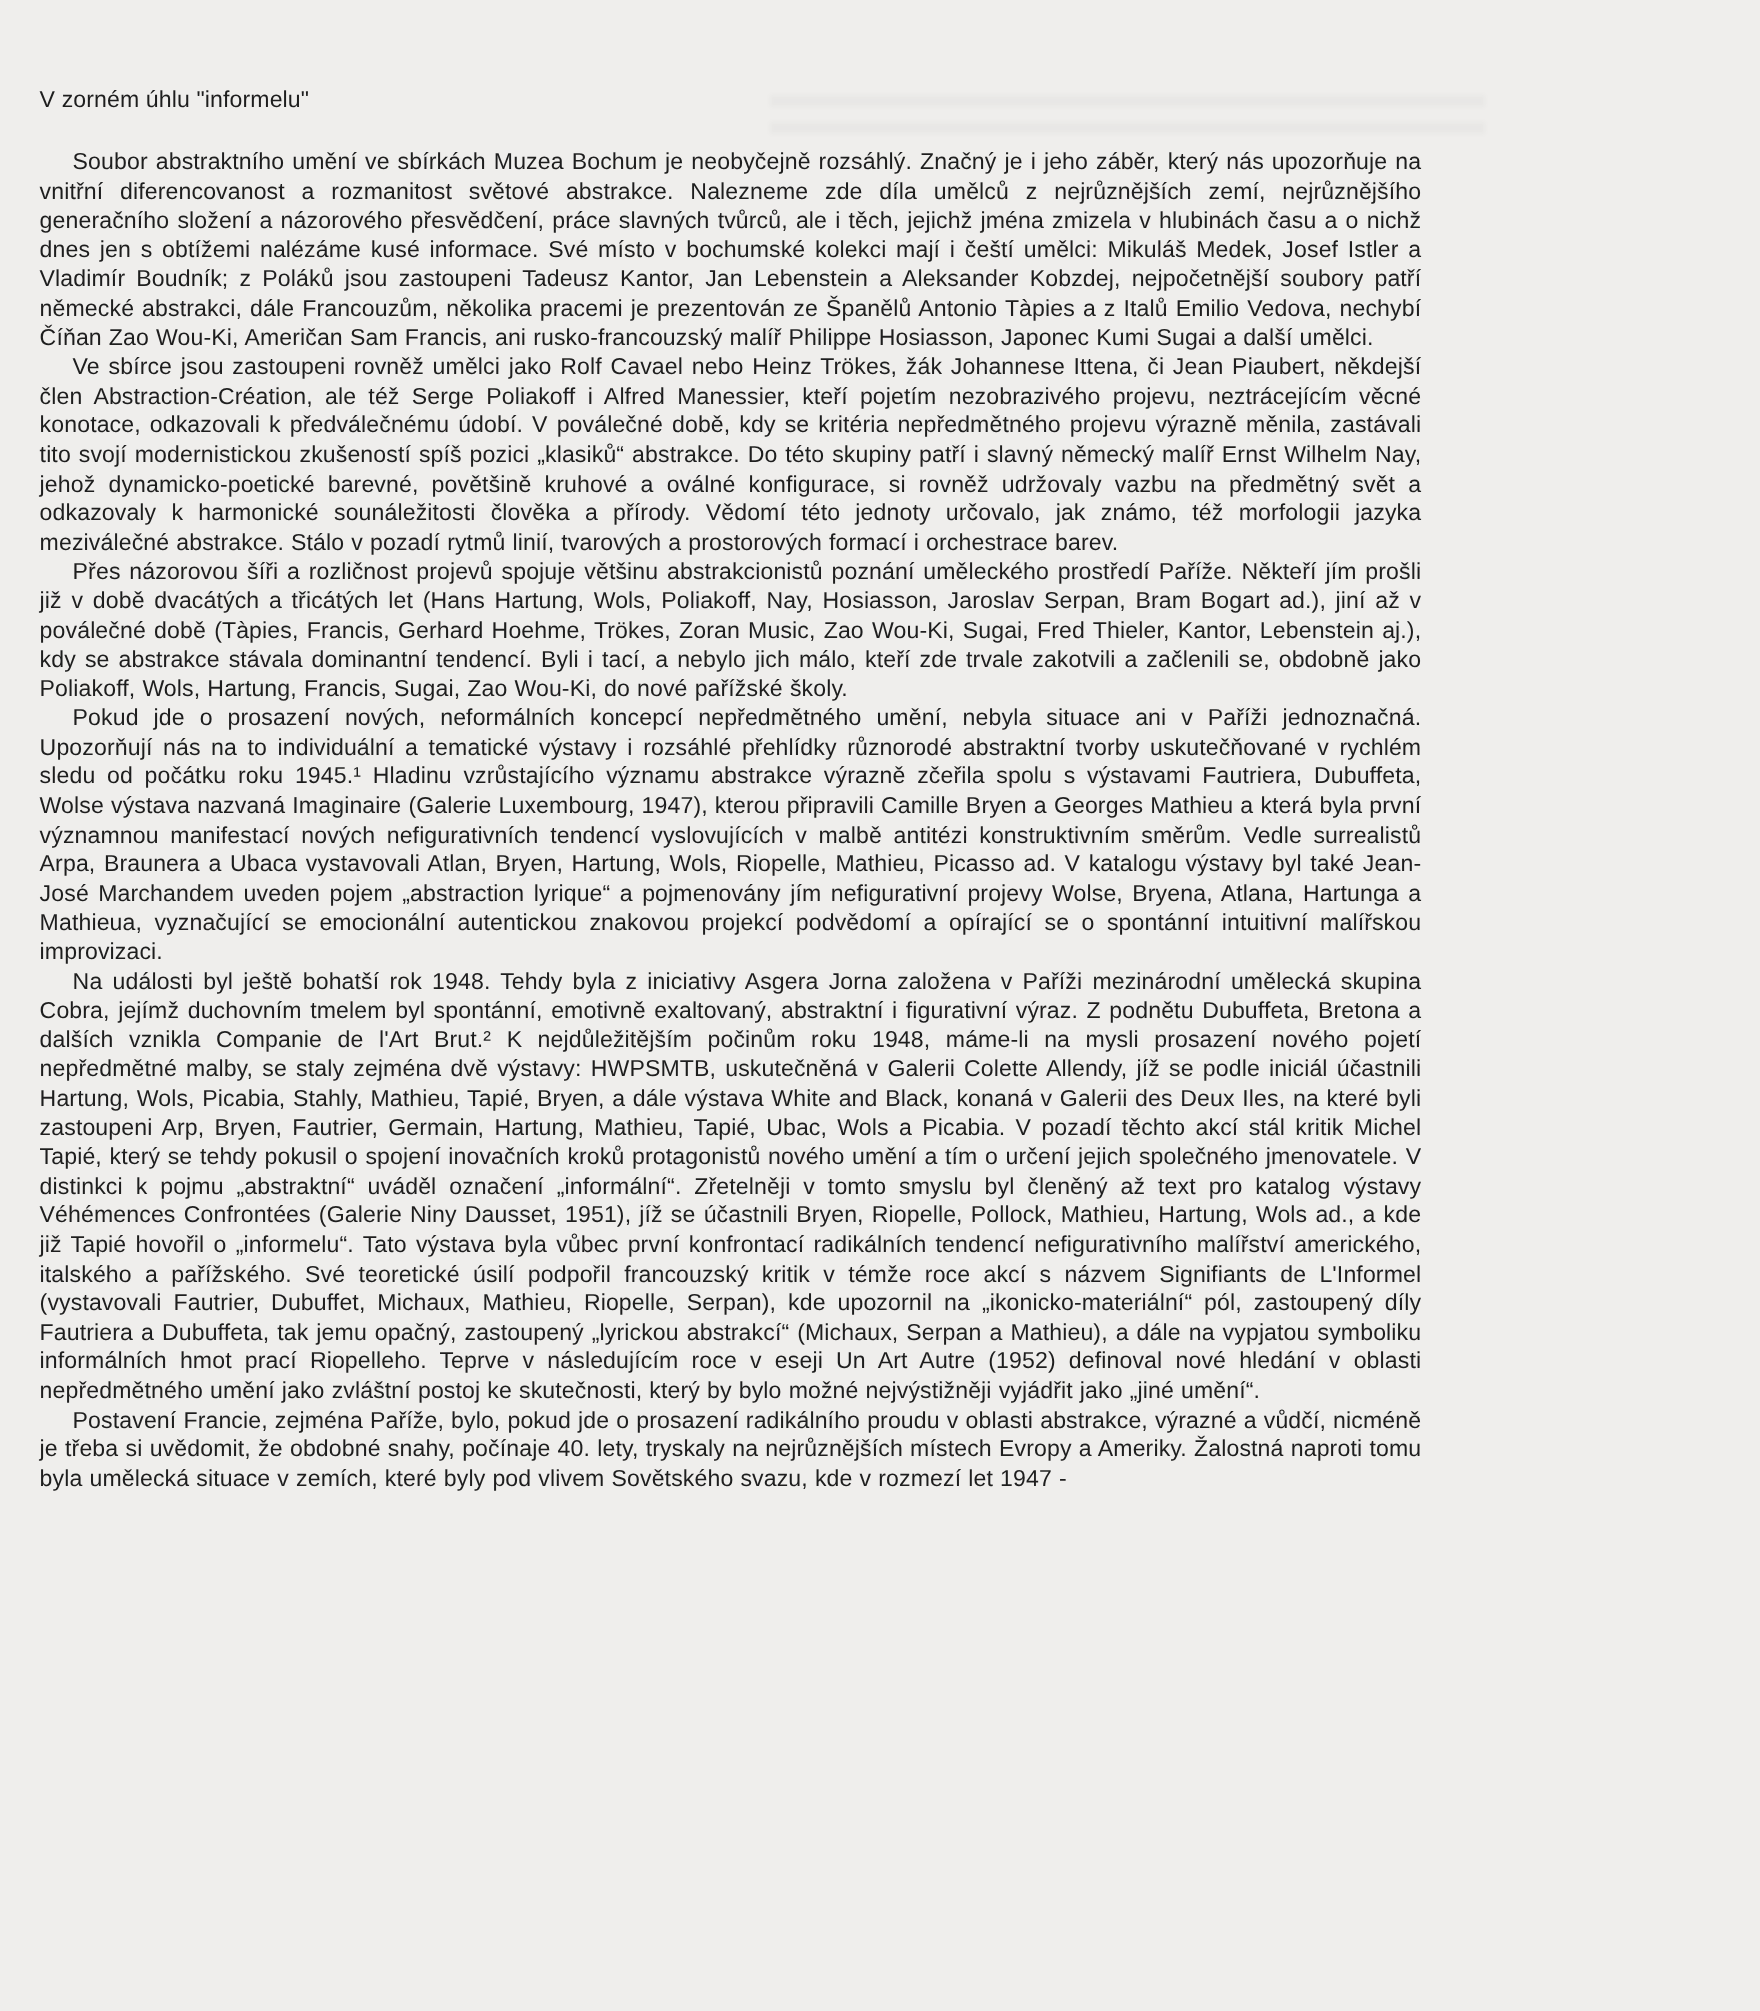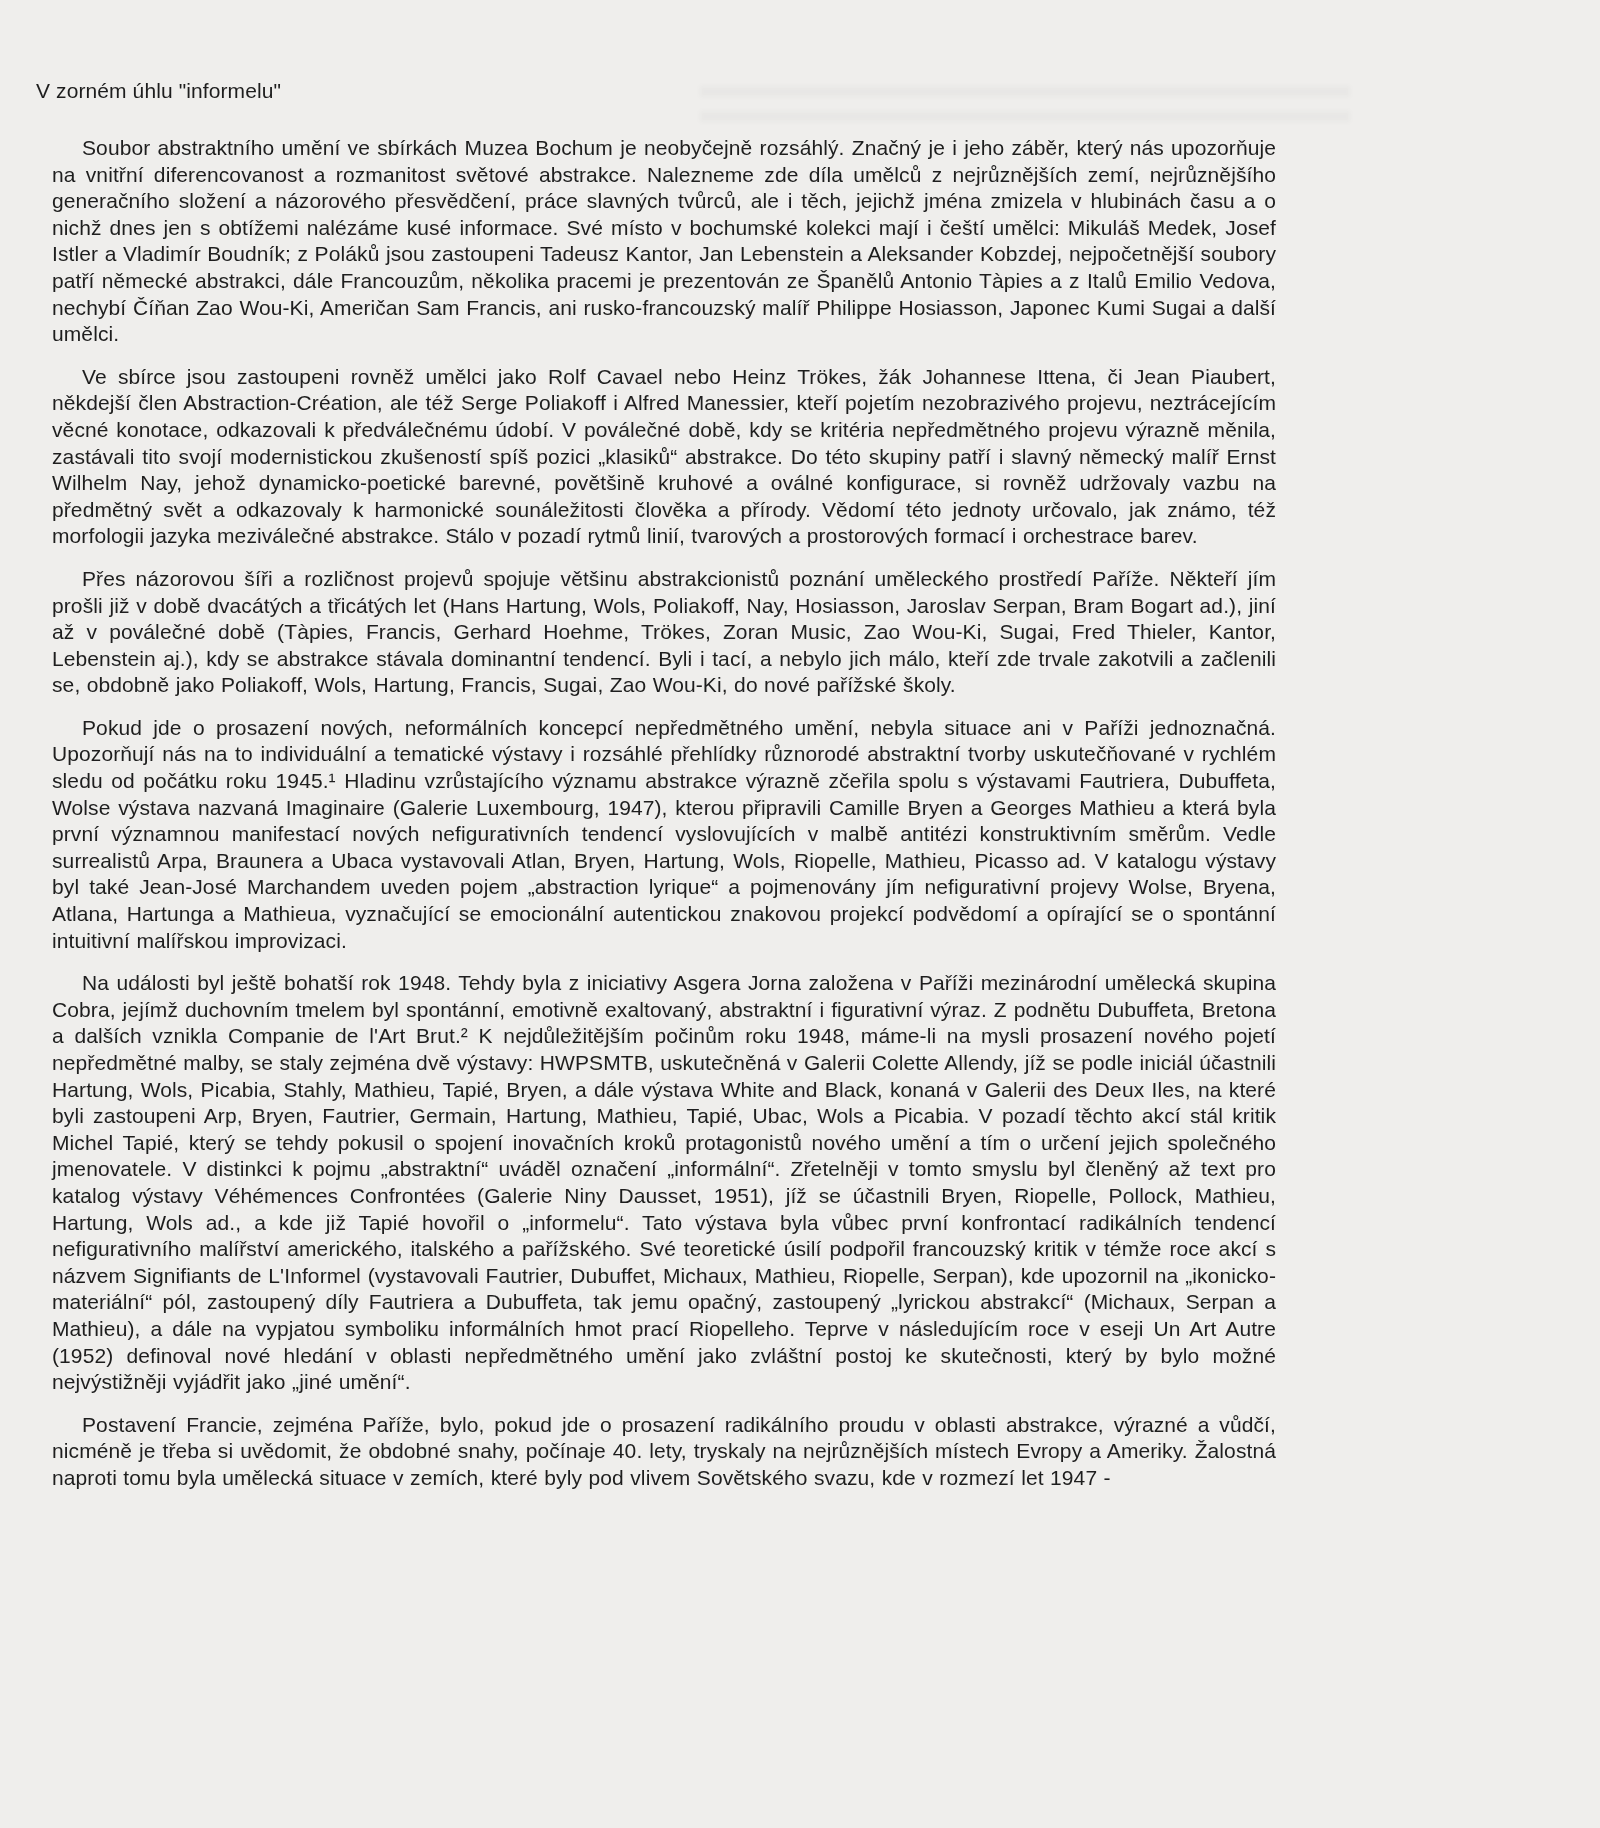--- a/index.html
+++ b/index.html
@@ -24,21 +24,21 @@
   .doc-title {
     font-size: 21px;
     line-height: 26px;
     font-weight: 400;
     margin: 0 0 31px 0;
     letter-spacing: 0.1px;
   }
   .para {
     font-size: 21px;
     line-height: 26.6px;
-    margin: 16px;
+    margin: 0;
     text-align: justify;
     text-indent: 30px;
     letter-spacing: 0.1px;
     word-spacing: 0.5px;
   }
   
   .bleed {
     position: absolute;
     left: 700px;
     top: 86px;

